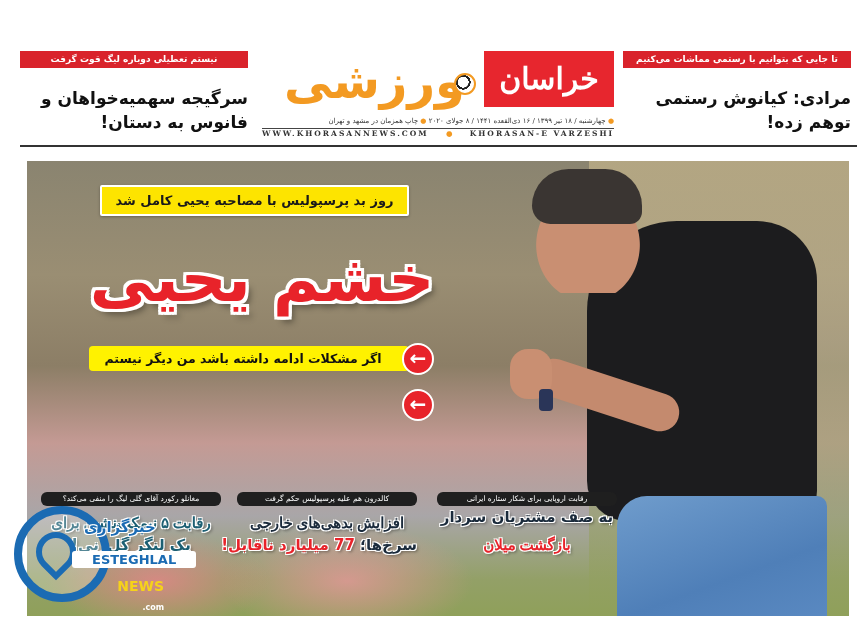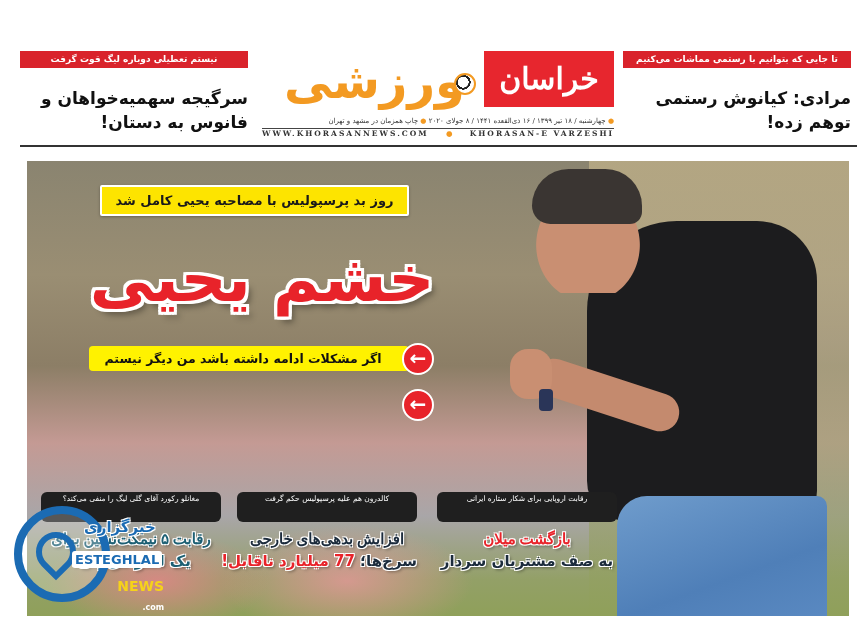--- a/index.html
+++ b/index.html
@@ -125,21 +125,21 @@
       background: #e8232a; border: 2px solid #fff; color: #fff;
       font-size: 20px; font-weight: bold; line-height: 27px; text-align: center; direction: ltr;
     }
 
     
     .sub { position: absolute; top: 331px; width: 180px; }
     .sub.s1 { left: 410px; }
     .sub.s2 { left: 210px; }
     .sub.s3 { left: 14px; }
     .sub-kicker {
-      background: #1f1f1f; color: #fff; font-size: 7.5px; height: 30px; line-height: 14px;
+      background: #1f1f1f; color: #fff; font-size: 7.5px; height: 14px; line-height: 14px;
       text-align: center; border-radius: 6px; white-space: nowrap; overflow: hidden;
     }
     .sub-line {
       font-size: 15px; font-weight: bold; text-align: center; line-height: 22px; white-space: nowrap;
       text-shadow: 1px 1px 0 #fff, -1px -1px 0 #fff, 1px -1px 0 #fff, -1px 1px 0 #fff, 2px 2px 3px rgba(0,0,0,0.4);
     }
     .sub-line.first { margin-top: 6px; font-family: Liberation Serif, serif; }
     .red { color: #e8232a; }
     .dark { color: #1b2b3c; }
     .teal { color: #1c5f73; }
@@ -154,21 +154,21 @@
     .wm-ball-inner {
       position: absolute; left: 22px; top: 26px; width: 40px; height: 40px; border-radius: 50% 50% 50% 0;
       border: 6px solid #1b6bb3; transform: rotate(-45deg);
     }
     .wm-fa {
       position: absolute; left: 70px; top: 12px; font-size: 15px; font-weight: bold; color: #1b6bb3;
       text-shadow: 1px 1px 0 #fff, -1px -1px 0 #fff, 1px -1px 0 #fff, -1px 1px 0 #fff;
     }
     .wm-badge {
       position: absolute; left: 58px; top: 45px; background: #fff; color: #1b6bb3;
-      font-size: 13px; font-weight: bold; padding: 1px 3px; border-radius: 3px; direction: ltr;
+      font-size: 13px; font-weight: bold; padding: 1px 20px; border-radius: 3px; direction: ltr;
     }
     .wm-news { position: absolute; left: 82px; top: 70px; direction: ltr; font-weight: bold; }
     .wm-news .n { color: #f6d21a; font-size: 14px; }
     .wm-news .c { color: #fff; font-size: 8px; }
   </style>
 </head>
 <body>
 
 <div class="side-blurb left">
   <div class="side-kicker">نیستم تعطیلی دوباره لیگ قوت گرفت</div>
@@ -220,22 +220,22 @@
   <div class="quote q1">
     <div class="quote-bar">اگر مشکلات ادامه داشته باشد من دیگر نیستم</div>
     <div class="quote-arrow">←</div>
   </div>
   <div class="quote q2">
     <div class="quote-arrow">←</div>
   </div>
 
   <div class="sub s1">
     <div class="sub-kicker">رقابت اروپایی برای شکار ستاره ایرانی</div>
+    <div class="sub-line dark">به صف مشتریان سردار</div>
     <div class="sub-line first red">بازگشت میلان</div>
-    <div class="sub-line dark">به صف مشتریان سردار</div>
   </div>
   <div class="sub s2">
     <div class="sub-kicker">کالدرون هم علیه پرسپولیس حکم گرفت</div>
     <div class="sub-line first dark">افزایش بدهی‌های خارجی</div>
     <div class="sub-line dark mixed">
       <span>سرخ‌ها؛</span>
       <span class="num">77</span>
       <span class="red">میلیارد ناقابل!</span>
     </div>
   </div>

